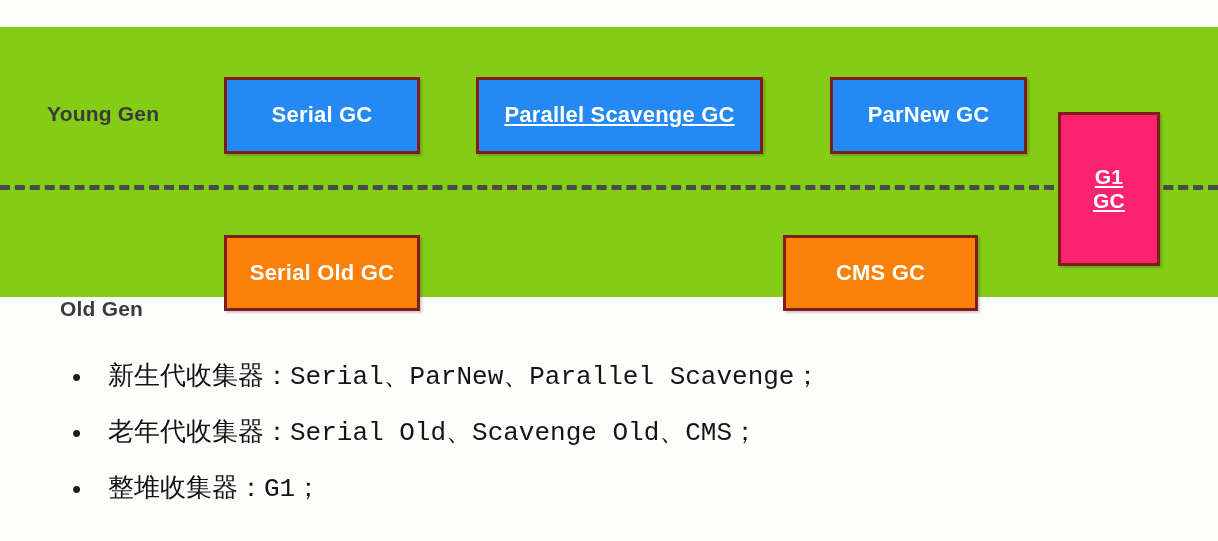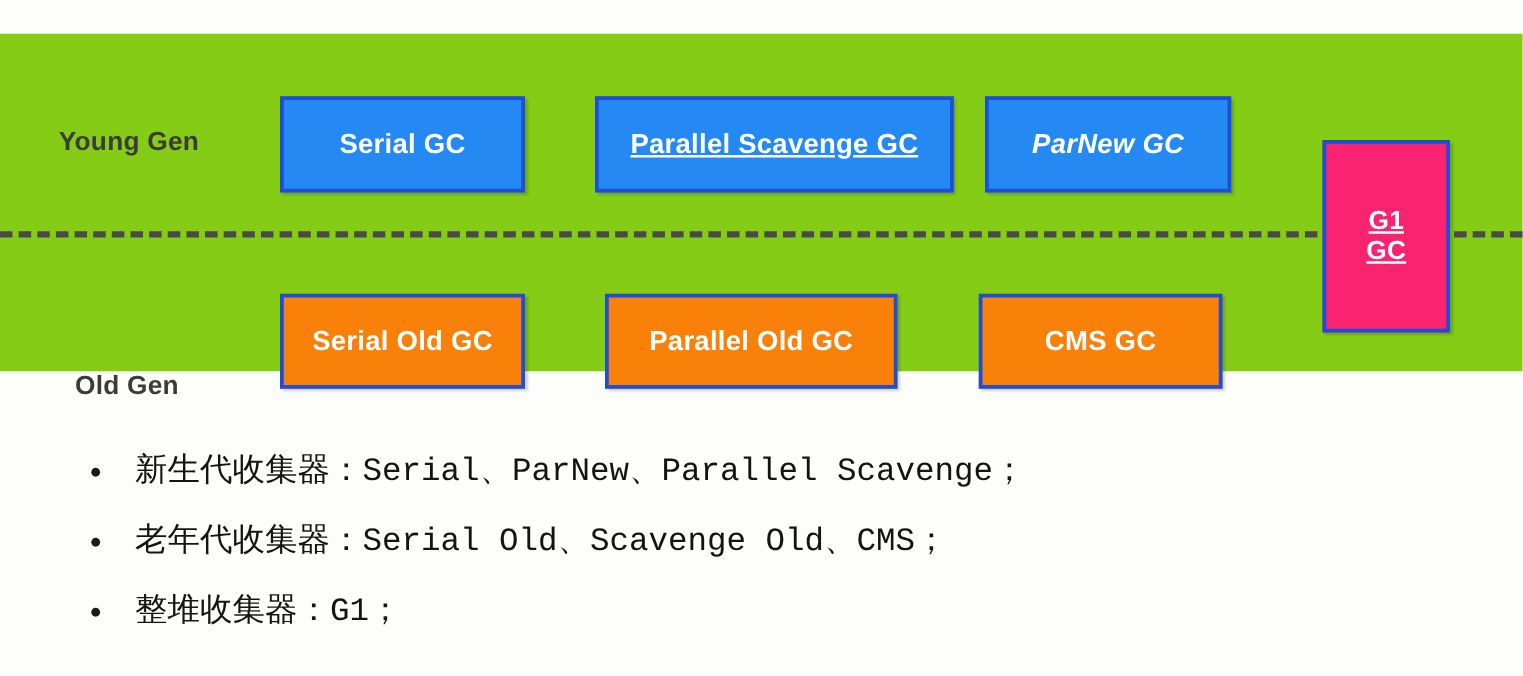--- a/index.html
+++ b/index.html
@@ -45,41 +45,41 @@
     width: 1218px;
     height: 0;
     border-top: 5px dashed #4a4a4a;
     z-index: 3;
   }
 
   
   .gc-box {
     position: absolute;
     box-sizing: border-box;
-    border: 3px solid #1d4ed8;
+    border: 3px solid #7f1d1d;
     display: flex;
     align-items: center;
     justify-content: center;
     text-align: center;
     color: #ffffff;
     font-family: "Liberation Sans", sans-serif;
     font-weight: bold;
     font-size: 22px;
     letter-spacing: 0.2px;
     line-height: 1.12;
     box-shadow: 2px 2px 2px rgba(0,0,0,0.18);
     z-index: 2;
   }
   .gc-young { background: #2489f2; }
   .gc-old   { background: #f98109; }
   .gc-whole { background: #f92370; z-index: 4; text-decoration: underline; }
 
   #box-serial-gc            { left: 224px; top: 50px;  width: 196px; height: 77px; }
   #box-parallel-scavenge-gc { left: 476px; top: 50px;  width: 287px; height: 77px; text-decoration: underline; }
-  #box-parnew-gc            { left: 788px; top: 50px;  width: 197px; height: 77px; font-style: italic; }
+  #box-parnew-gc            { left: 830px; top: 50px;  width: 197px; height: 77px; }
   #box-serial-old-gc        { left: 224px; top: 208px; width: 196px; height: 76px; }
   #box-parallel-old-gc      { left: 484px; top: 208px; width: 234px; height: 76px; }
   #box-cms-gc               { left: 783px; top: 208px; width: 195px; height: 76px; justify-content: center; }
   #box-g1-gc                { left: 1058px; top: 85px; width: 102px; height: 154px; font-size: 21px; }
 
   
   #bullet-list {
     position: absolute;
     left: 0;
     top: 360px;
@@ -125,23 +125,20 @@
   </div>
 
   <div class="gc-box gc-young" id="box-parnew-gc">
     <span>ParNew GC</span>
   </div>
 
   <div class="gc-box gc-old" id="box-serial-old-gc">
     <span>Serial Old GC</span>
   </div>
 
-  <div class="gc-box gc-old" id="box-parallel-old-gc">
-    <span>Parallel Old GC</span>
-  </div>
 
   <div class="gc-box gc-old" id="box-cms-gc">
     <span>CMS GC</span>
   </div>
 
   <div id="gen-divider"></div>
 
   <div class="gc-box gc-whole" id="box-g1-gc">
     <span>
       <span>G1</span><br>

